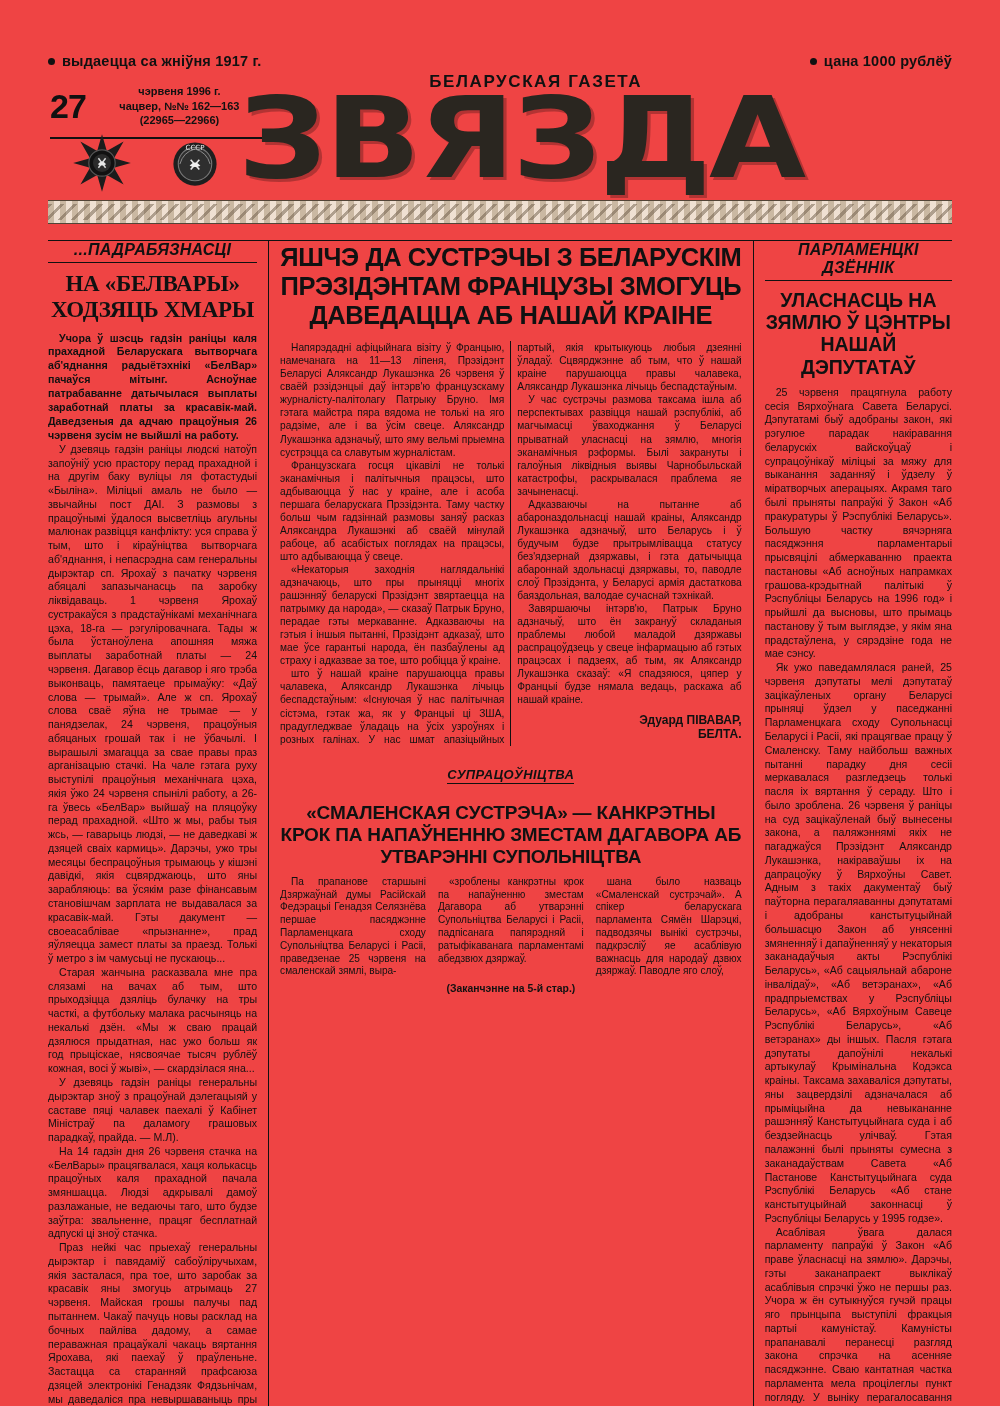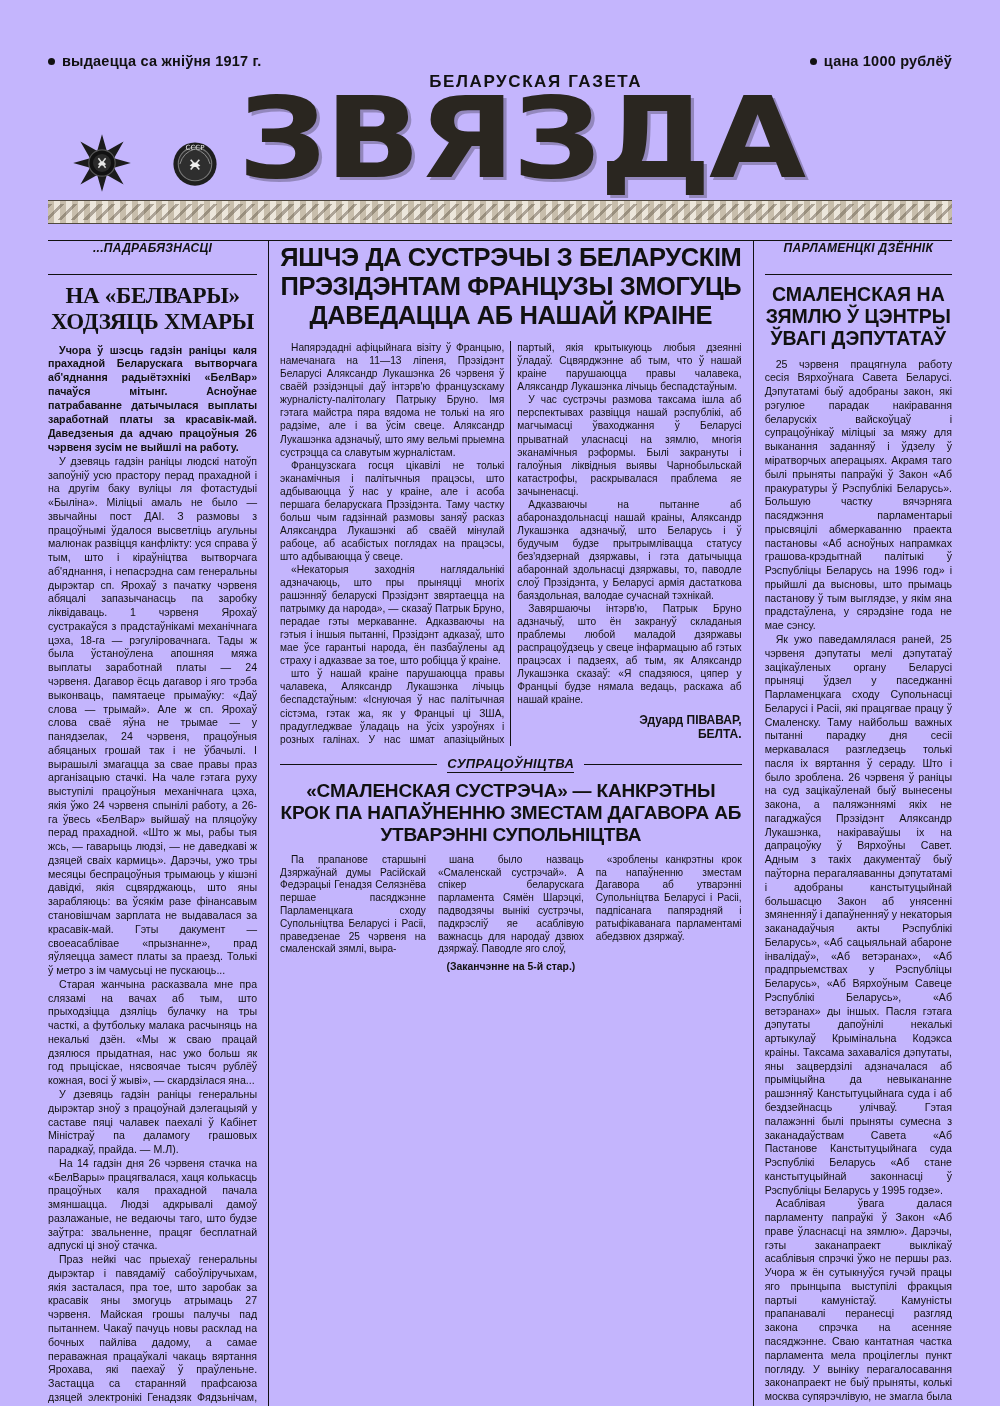--- a/index.html
+++ b/index.html
@@ -3,21 +3,21 @@
 <meta charset="utf-8">
 <style>
   html,body{margin:0;padding:0;}
   body{
     width:1000px;height:1406px;
     background:#ffffff;
     font-family:"Liberation Sans", sans-serif;
     color:#111;
     -webkit-font-smoothing:antialiased;
   }
-  .page{position:relative;width:1000px;height:1406px;overflow:hidden;background:#c4b5fd;}
+  .page{position:relative;width:1000px;height:1406px;overflow:hidden;background:#ef4444;}
 
   
   .masthead{position:absolute;left:0;top:0;width:1000px;height:232px;}
   .top-strip{
     position:absolute;left:48px;top:48px;width:904px;height:26px;
     display:flex;align-items:center;justify-content:space-between;
   }
   .strip-left,.strip-right{
     font-size:14.5px;font-weight:bold;letter-spacing:.2px;display:flex;align-items:center;gap:7px;
   }
@@ -60,22 +60,22 @@
   
   .body-area{position:absolute;left:48px;top:240px;width:904px;}
   .rule-h{border:0;border-top:1.6px solid #111;margin:0;}
 
   .cols{display:flex;gap:0;}
   .colA{width:212px;padding-right:11px;}
   .colMid{width:468px;padding:0 11px;border-left:1.2px solid #111;border-right:1.2px solid #111;}
   .colC{width:190px;padding-left:11px;}
 
   .kicker{
-    font-size:12px;font-style:italic;font-weight:bold;text-align:center;
-    letter-spacing:.3px;padding-bottom:19px;border-bottom:1.6px solid #111;margin-bottom:8px;
+    font-size:16px;font-style:italic;font-weight:bold;text-align:center;
+    letter-spacing:.3px;padding-bottom:3px;border-bottom:1.6px solid #111;margin-bottom:8px;
   }
   .hl-left{font-size:23px;font-weight:bold;text-align:center;line-height:1.12;letter-spacing:-.3px;margin:0 0 9px;font-family:Liberation Serif, serif;}
   .hl-mid{font-size:25.5px;font-weight:bold;text-align:center;line-height:1.14;letter-spacing:-.4px;margin:2px 0 11px;}
   .hl-right{font-size:19.5px;font-weight:bold;text-align:center;line-height:1.14;margin:0 0 8px;}
 
   p.t{margin:0;font-size:10.6px;line-height:1.30;text-align:justify;text-indent:11px;
       font-family:"Liberation Sans", sans-serif;}
   p.t.lead{font-weight:bold;font-size:10.7px;}
   .sig{font-size:12px;font-weight:bold;text-align:right;margin-top:6px;}
 
@@ -103,21 +103,21 @@
     background:radial-gradient(circle at 40% 40%,#ffffff 0 30%,#cfd4c6 60%,#8d9383);}
   .photo .figL{position:absolute;left:7%;top:26%;width:24%;height:52%;
     background:linear-gradient(160deg,#2c2c2c,#131313);border-radius:30% 26% 8% 8%;}
   .photo .figL2{position:absolute;left:18%;top:18%;width:22%;height:56%;
     background:linear-gradient(160deg,#262626,#0e0e0e);border-radius:36% 24% 8% 8%;}
   .photo .figR{position:absolute;left:74%;top:24%;width:25%;height:56%;
     background:linear-gradient(200deg,#222,#0c0c0c);border-radius:26% 32% 8% 8%;}
   .photo-credit{font-size:10.6px;font-weight:bold;text-align:right;margin-top:3px;}
 
   
-  .kicker-inline{display:flex;align-items:center;gap:10px;margin:10px 0 7px;}
+  .kicker-inline{display:flex;align-items:center;gap:10px;margin:10px 0 7px;flex-direction:column;}
   .kicker-inline .ln{flex:1;height:0;border-top:1.6px solid #111;}
   .kicker-inline .kt{font-size:13px;font-style:italic;font-weight:bold;letter-spacing:.4px;
     border-bottom:1.6px solid #111;padding-bottom:1px;}
   .hl-coop{font-size:19px;font-weight:bold;text-align:center;line-height:1.16;margin:0 0 8px;letter-spacing:-.2px;}
   .coopflow{column-count:3;column-gap:12px;}
   .coopflow p.t{font-size:10.1px;line-height:1.27;}
   .contin{font-size:10.4px;font-weight:bold;text-align:center;margin-top:5px;}
 </style>
 </head>
 <body>
@@ -131,20 +131,31 @@
         <span class="dot"></span>
         <span>выдаецца са жніўня 1917 г.</span>
       </div>
       <div class="strip-center">БЕЛАРУСКАЯ ГАЗЕТА</div>
       <div class="strip-right">
         <span class="dot"></span>
         <span>цана 1000 рублёў</span>
       </div>
     </div>
 
+    <div class="dateblock">
+      <div class="row">
+        <div class="bigday">27</div>
+        <div class="dinfo">
+          <div>чэрвеня 1996 г.</div>
+          <div>чацвер,  №№ 162—163</div>
+          <div>(22965—22966)</div>
+        </div>
+      </div>
+      <hr>
+    </div>
 
     <div class="orders">
       <span class="order">
         <svg class="star-order" viewBox="0 0 100 100" aria-hidden="true">
           <g fill="#1c1c1c">
             <path d="M50 2 L58 30 L86 14 L70 42 L98 50 L70 58 L86 86 L58 70 L50 98 L42 70 L14 86 L30 58 L2 50 L30 42 L14 14 L42 30 Z"></path>
           </g>
           <circle cx="50" cy="50" r="22" fill="#111" stroke="#555" stroke-width="2"></circle>
           <circle cx="50" cy="50" r="15" fill="#2b2b2b"></circle>
           <path d="M44 58 L56 42 M44 42 L56 58" stroke="#ddd" stroke-width="2.4"></path>
@@ -204,29 +215,29 @@
         </div>
 
         <div class="kicker-inline">
           <span class="ln"></span>
           <span class="kt">СУПРАЦОЎНІЦТВА</span>
           <span class="ln"></span>
         </div>
         <h2 class="hl-coop">«СМАЛЕНСКАЯ СУСТРЭЧА» — КАНКРЭТНЫ КРОК ПА НАПАЎНЕННЮ ЗМЕСТАМ ДАГАВОРА АБ УТВАРЭННІ СУПОЛЬНІЦТВА</h2>
         <div class="coopflow">
           <p class="t">Па прапанове старшыні Дзяржаўнай думы Расійскай Федэрацыі Генадзя Селязнёва першае пасяджэнне Парламенцкага сходу Супольніцтва Беларусі і Расіі, праведзенае 25 чэрвеня на смаленскай зямлі, выра-</p>
+          <p class="t">«зроблены канкрэтны крок па напаўненню зместам Дагавора аб утварэнні Супольніцтва Беларусі і Расіі, падпісанага папярэдняй і ратыфікаванага парламентамі абедзвюх дзяржаў.</p>
           <p class="t">шана было назваць «Смаленскай сустрэчай». А спікер беларускага парламента Сямён Шарэцкі, падводзячы вынікі сустрэчы, падкрэсліў яе асаблівую важнасць для народаў дзвюх дзяржаў. Паводле яго слоў,</p>
-          <p class="t">«зроблены канкрэтны крок па напаўненню зместам Дагавора аб утварэнні Супольніцтва Беларусі і Расіі, падпісанага папярэдняй і ратыфікаванага парламентамі абедзвюх дзяржаў.</p>
         </div>
         <div class="contin">(Заканчэнне на 5-й стар.)</div>
       </div>
 
       <div class="colC">
         <div class="kicker">ПАРЛАМЕНЦКІ ДЗЁННІК</div>
-        <h1 class="hl-right">СМАЛЕНСКАЯ НА ЗЯМЛЮ Ў ЦЭНТРЫ ЎВАГІ ДЭПУТАТАЎ</h1>
+        <h1 class="hl-right">УЛАСНАСЦЬ НА ЗЯМЛЮ Ў ЦЭНТРЫ НАШАЙ ДЭПУТАТАЎ</h1>
         <p class="t">25 чэрвеня працягнула работу сесія Вярхоўнага Савета Беларусі. Дэпутатамі быў адобраны закон, які рэгулюе парадак накіравання беларускіх вайскоўцаў і супрацоўнікаў міліцыі за мяжу для выканання заданняў і ўдзелу ў міратворчых аперацыях. Акрамя таго былі прыняты папраўкі ў Закон «Аб пракуратуры ў Рэспублікі Беларусь». Большую частку вячэрняга пасяджэння парламентарыі прысвяцілі абмеркаванню праекта пастановы «Аб асноўных напрамках грашова-крэдытнай палітыкі ў Рэспубліцы Беларусь на 1996 год» і прыйшлі да высновы, што прымаць пастанову ў тым выглядзе, у якім яна прадстаўлена, у сярэдзіне года не мае сэнсу.</p>
         <p class="t">Як ужо паведамлялася раней, 25 чэрвеня дэпутаты мелі дэпутатаў зацікаўленых органу Беларусі прыняці ўдзел у паседжанні Парламенцкага сходу Супольнасці Беларусі і Расіі, які працягвае працу ў Смаленску. Таму найбольш важных пытанні парадку дня сесіі меркавалася разгледзець толькі пасля іх вяртання ў сераду. Што і было зроблена. 26 чэрвеня ў раніцы на суд зацікаўленай быў вынесены закона, а паляжэннямі якіх не пагаджаўся Прэзідэнт Аляксандр Лукашэнка, накіраваўшы іх на дапрацоўку ў Вярхоўны Савет. Адным з такіх дакументаў быў паўторна перагаляаванны дэпутатамі і адобраны канстытуцыйнай большасцю Закон аб унясенні змяненняў і дапаўненняў у некаторыя заканадаўчыя акты Рэспублікі Беларусь», «Аб сацыяльнай абароне інвалідаў», «Аб ветэранах», «Аб прадпрыемствах у Рэспубліцы Беларусь», «Аб Вярхоўным Савеце Рэспублікі Беларусь», «Аб ветэранах» ды іншых. Пасля гэтага дэпутаты дапоўнілі некалькі артыкулаў Крымінальна Кодэкса краіны. Таксама захаваліся дэпутаты, яны зацвердзілі адзначалася аб прыміцыйна да невыкананне рашэнняў Канстытуцыйнага суда і аб бездзейнасць улічваў. Гэтая палажэнні былі прыняты сумесна з заканадаўствам Савета «Аб Пастанове Канстытуцыйнага суда Рэспублікі Беларусь «Аб стане канстытуцыйнай законнасці ў Рэспубліцы Беларусь у 1995 годзе».</p>
         <p class="t">Асаблівая ўвага далася парламенту папраўкі ў Закон «Аб праве ўласнасці на зямлю». Дарэчы, гэты заканапраект выклікаў асаблівыя спрэчкі ўжо не першы раз. Учора ж ён сутыкнуўся гучэй працы яго прынцыпа выступілі фракцыя партыі камуністаў. Камуністы прапанавалі перанесці разгляд закона спрэчка на асенняе пасяджэнне. Сваю кантатная частка парламента мела процілеглы пункт погляду. У выніку перагалосавання законапраект не быў прыняты, колькі москва супярэчлівую, не змагла была кіравацца галасаванне. У выніку спрэчкі часткі парламентыыскага, які ішлі закон быў адабраны. Трэба меркаваць, што пасля ўступлення яго ў сілу сфера гандлю і арэнды зямлі будзе складаць перспектывы, што дасць падставы казаць аб магчымым прыходзе замежных інвестараў.</p>
 
       </div>
     </div>
 
   </div>
 </div>
 

